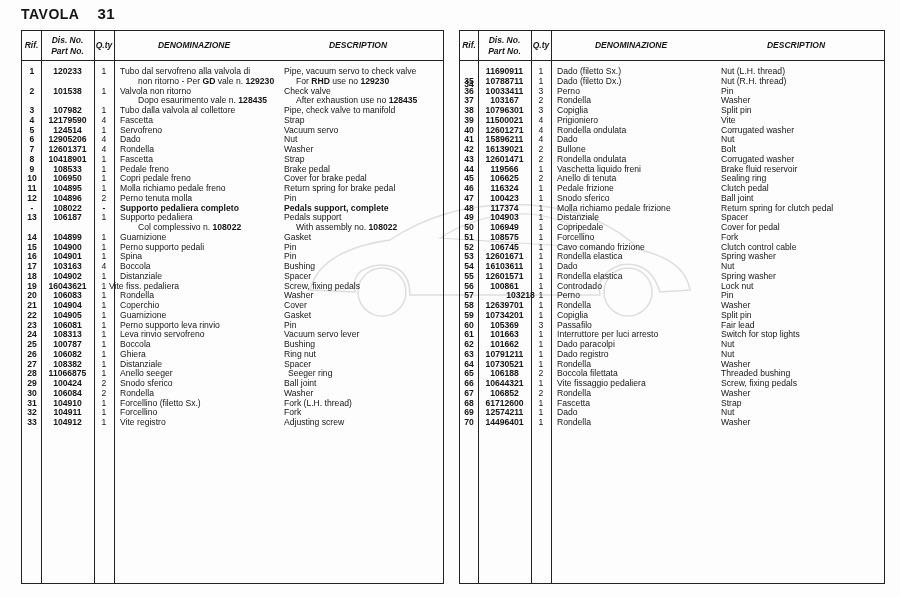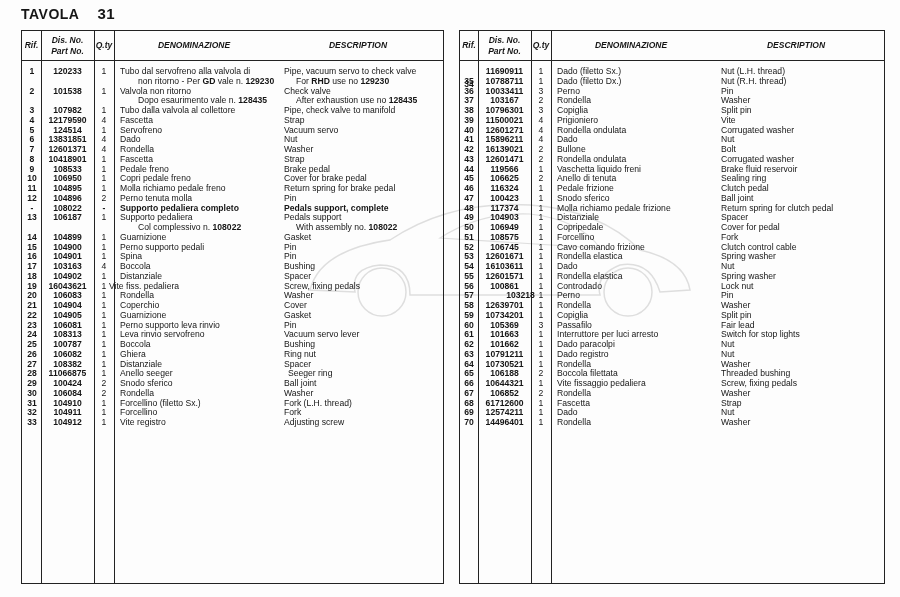--- a/index.html
+++ b/index.html
@@ -95,21 +95,21 @@
       </div>
       <div class="row">
         <span class="c-rif" style="left: 0px;">5</span>
         <span class="c-part" style="left: 19px;">124514</span>
         <span class="c-qty" style="left: 72px;">1</span>
         <span style="left: 98px;">Servofreno</span>
         <span style="left: 262px;">Vacuum servo</span>
       </div>
       <div class="row">
         <span class="c-rif" style="left: 0px;">6</span>
-        <span class="c-part" style="left: 19px;">13831851</span>
+        <span class="c-part" style="left: 19px;">12905206</span>
         <span class="c-qty" style="left: 72px;">4</span>
         <span style="left: 98px;">Dado</span>
         <span style="left: 262px;">Nut</span>
       </div>
       <div class="row">
         <span class="c-rif" style="left: 0px;">7</span>
         <span class="c-part" style="left: 19px;">12601371</span>
         <span class="c-qty" style="left: 72px;">4</span>
         <span style="left: 98px;">Rondella</span>
         <span style="left: 262px;">Washer</span>

